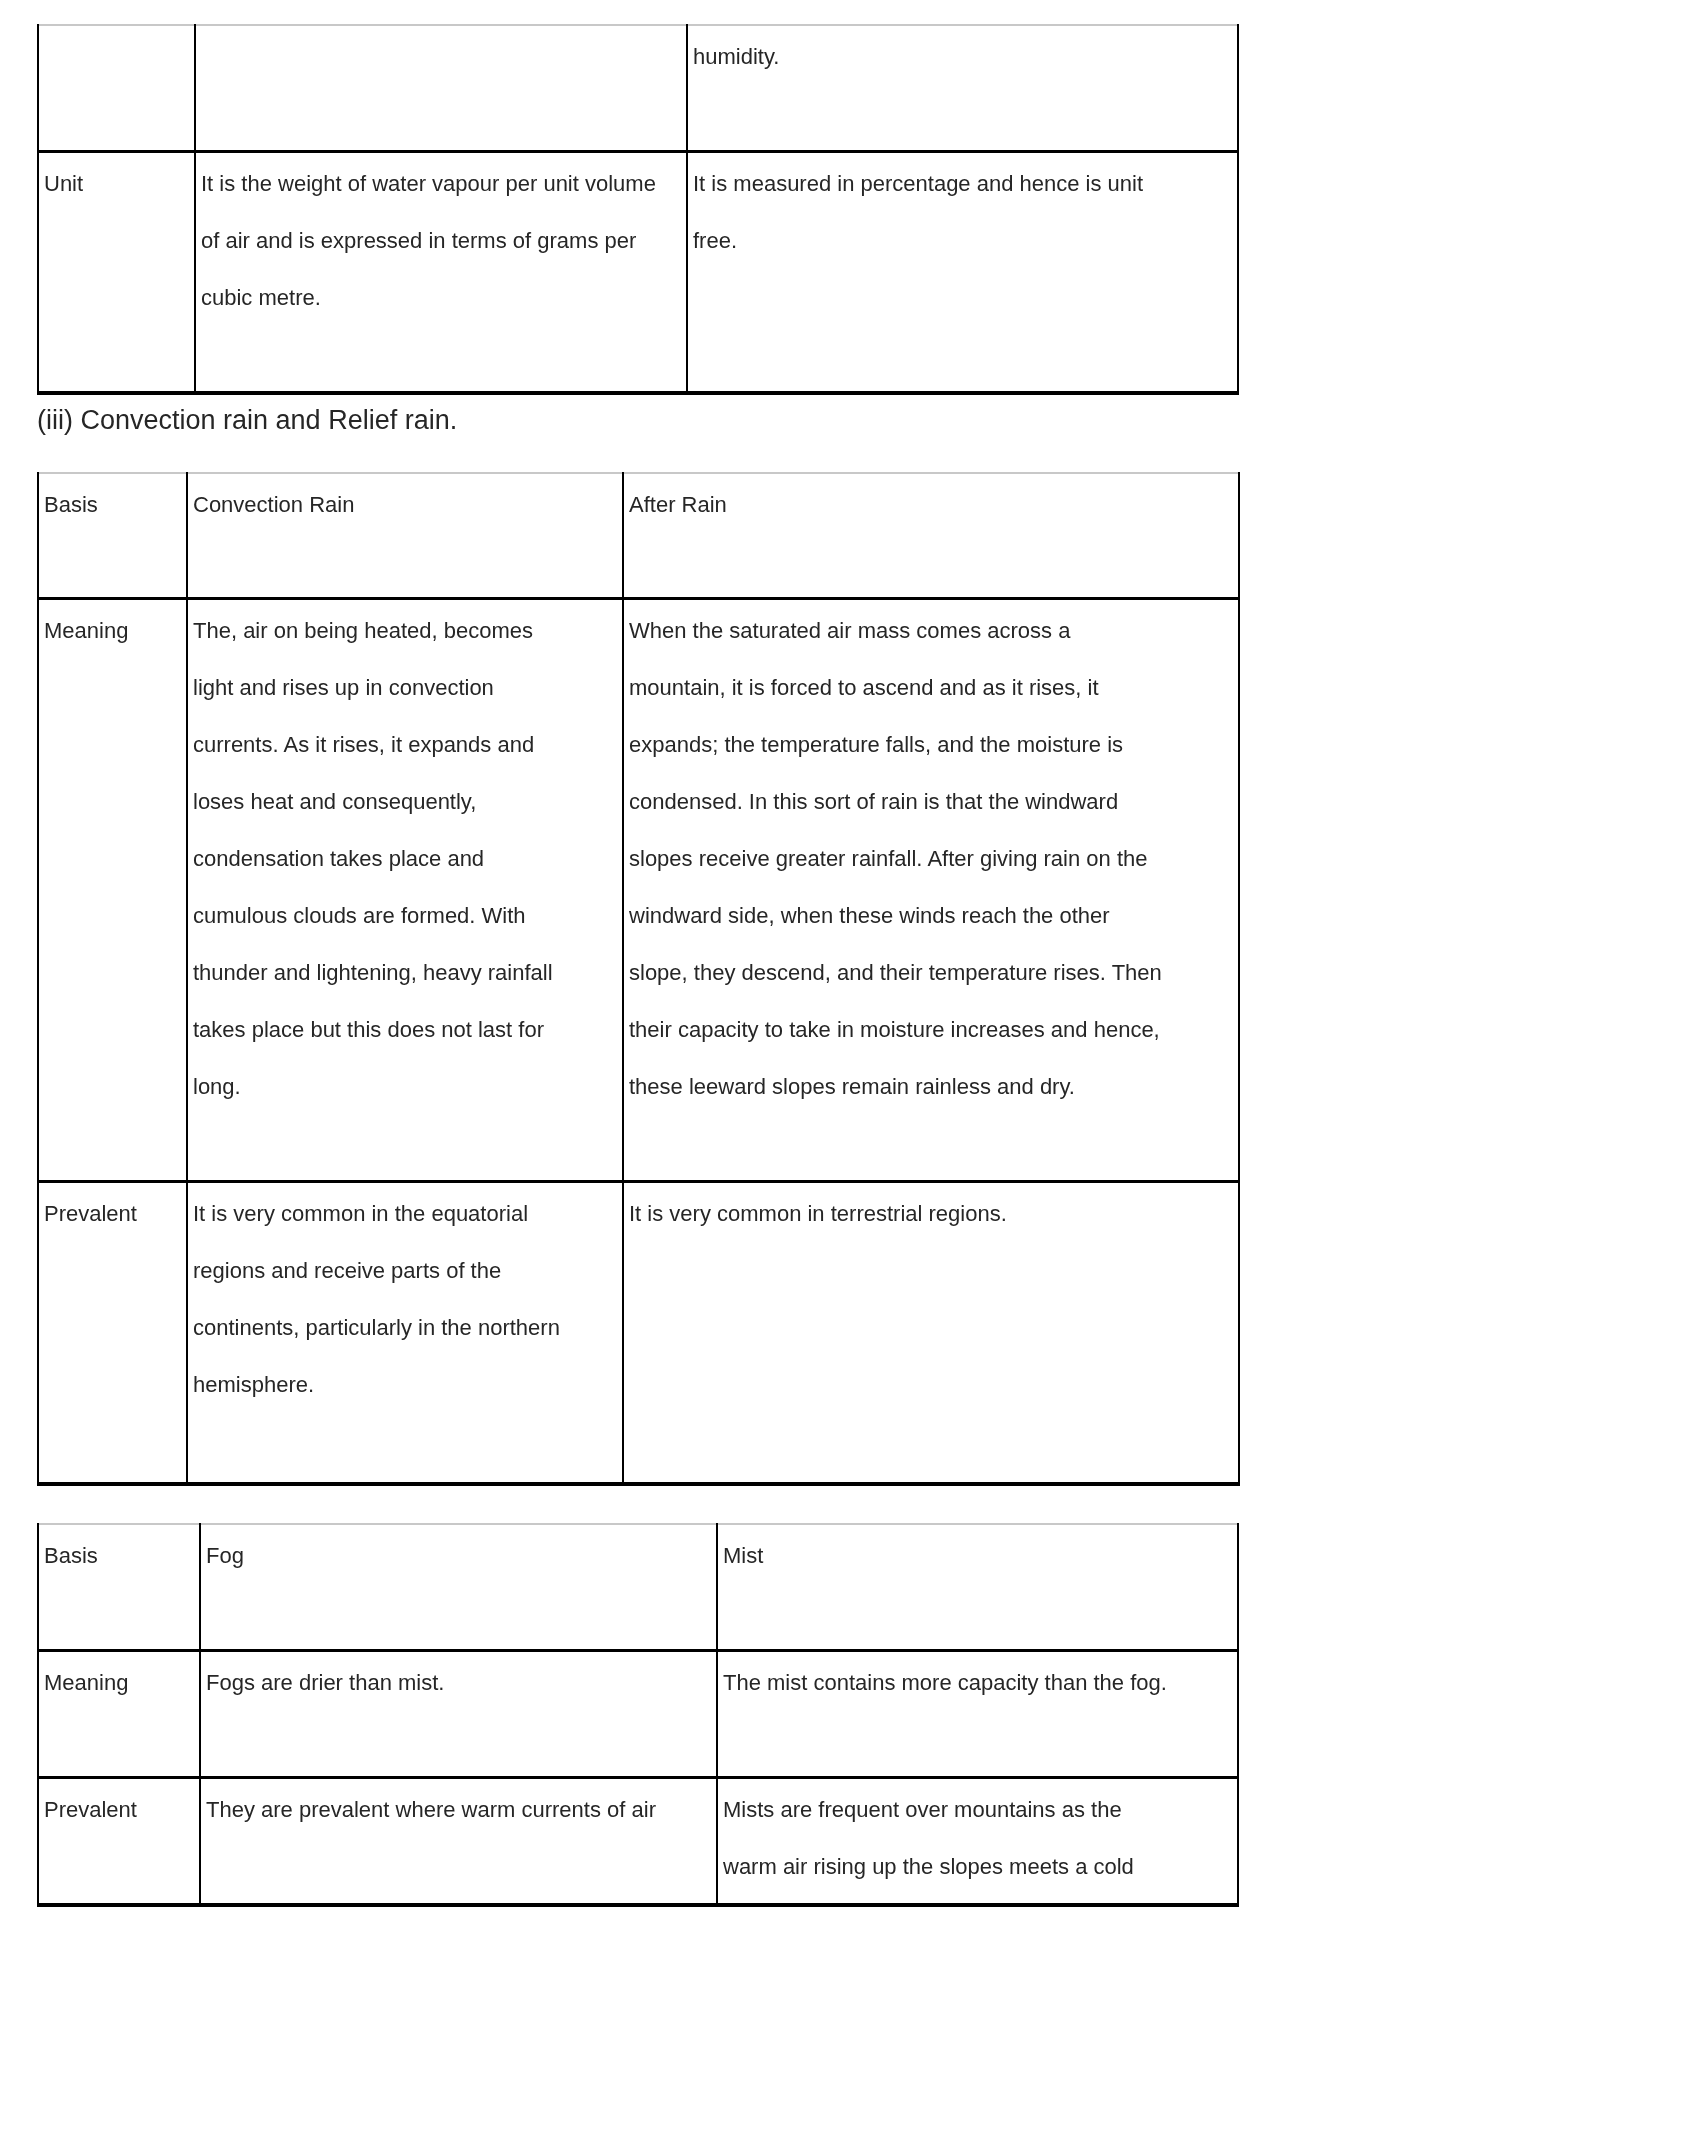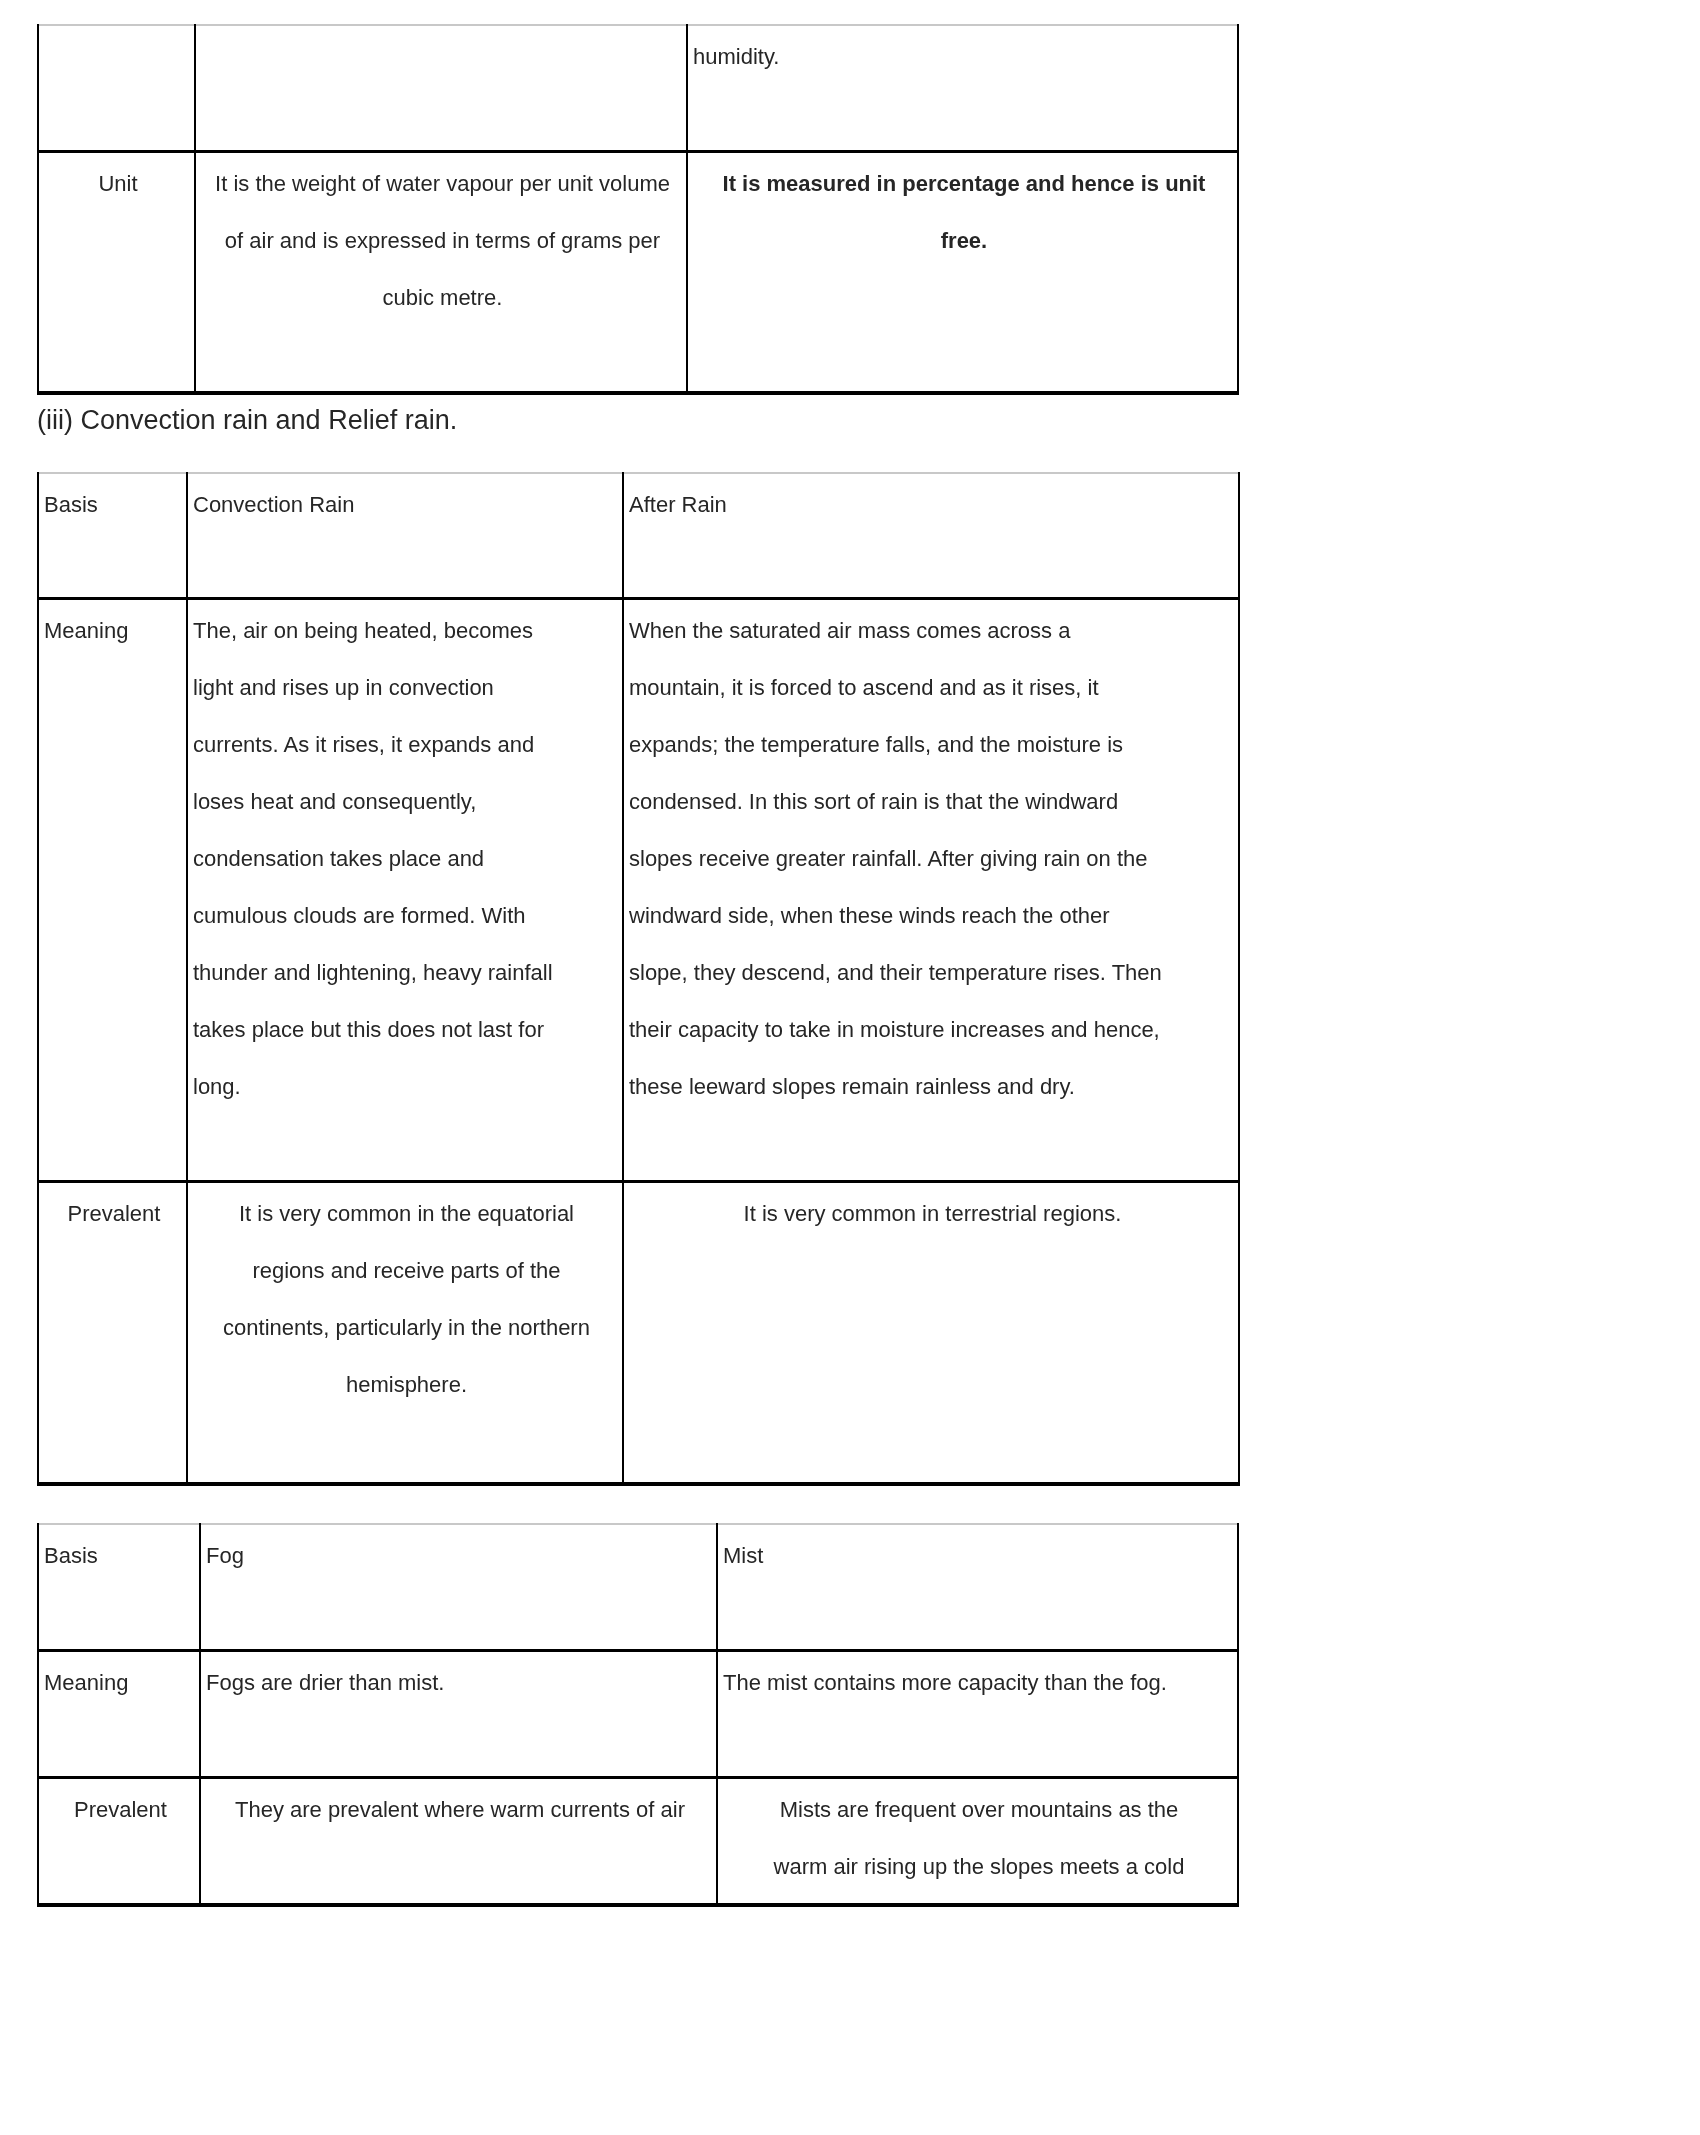--- a/index.html
+++ b/index.html
@@ -35,24 +35,23 @@
     padding: 2px 2px 2px 5px;
     font-size: 22px;
     line-height: 57px;
     white-space: pre;
     overflow: hidden;
     vertical-align: top;
     color: #262626;
   }
   table.cmp tr:last-child td {
     border-bottom: 4px solid #000000;
-    text-align: center;
   }
   td.va-mid { vertical-align: middle; }
-  td.pt18   { padding-top: 18px; font-weight: bold; }
+  td.pt18   { padding-top: 18px; }
   .caption {
     margin-left: 37px;
     font-size: 27px;
     line-height: 27px;
     color: #262626;
     white-space: pre;
   }
   #t1 { margin-top: 24px; }
   #cap3 { margin-top: 12px; }
   #t2 { margin-top: 38px; }

